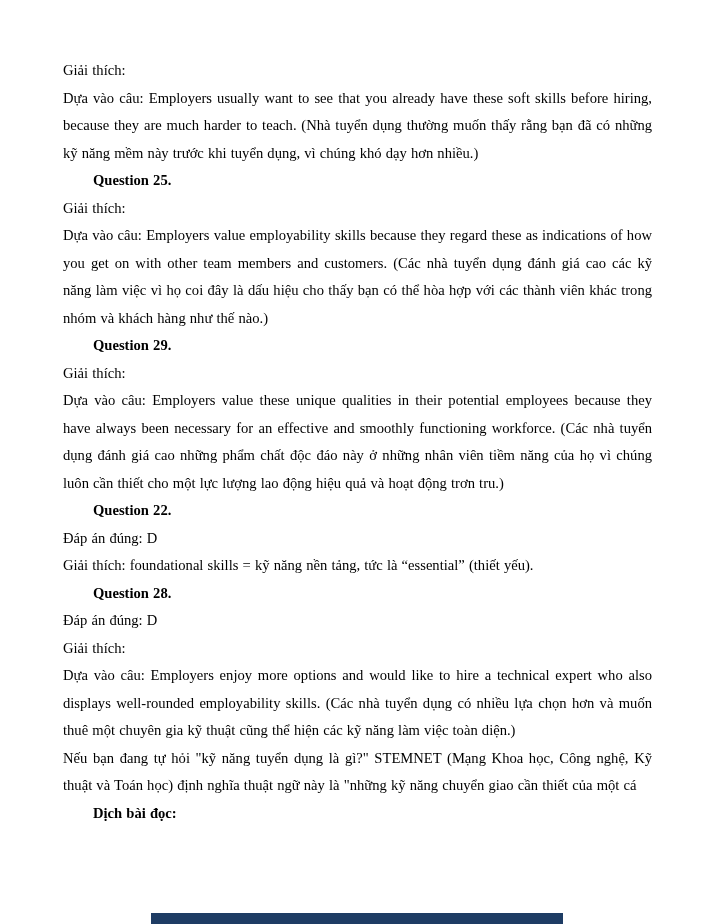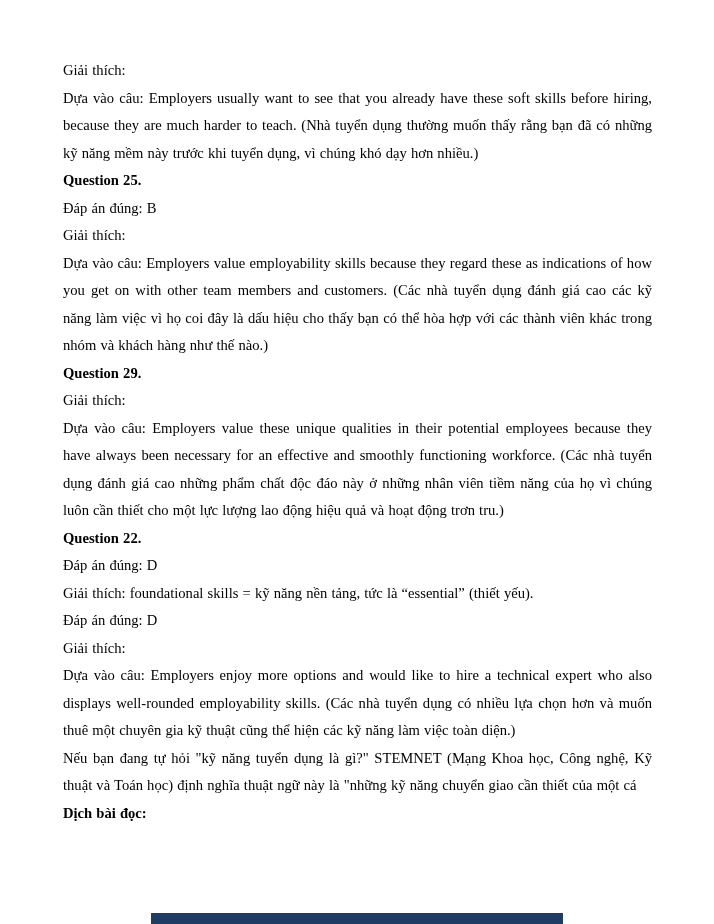--- a/index.html
+++ b/index.html
@@ -24,46 +24,47 @@
   .para {
     margin: 0;
     font-size: 14.6px;
     line-height: 27.5px;
     text-align: justify;
     word-spacing: 0.5px;
   }
   .para.bold {
     font-weight: bold;
     text-align: left;
+    margin-left: 30px;
   }
   .footer-bar {
     position: absolute;
     left: 151px;
     top: 913px;
     width: 412px;
     height: 11px;
     background: #1e3c64;
   }
 </style>
 </head>
 <body style="background: rgb(255, 255, 255); color: rgb(0, 0, 0);">
 
 <div class="page">
     <p class="para">Giải thích:</p>
     <p class="para">Dựa vào câu: Employers usually want to see that you already have these soft skills before hiring, because they are much harder to teach. (Nhà tuyển dụng thường muốn thấy rằng bạn đã có những kỹ năng mềm này trước khi tuyển dụng, vì chúng khó dạy hơn nhiều.)</p>
     <p class="para bold">Question 25.</p>
-    <p class="para">Đáp án đúng: B</p>
     <p class="para">Giải thích:</p>
     <p class="para">Dựa vào câu: Employers value employability skills because they regard these as indications of how you get on with other team members and customers. (Các nhà tuyển dụng đánh giá cao các kỹ năng làm việc vì họ coi đây là dấu hiệu cho thấy bạn có thể hòa hợp với các thành viên khác trong nhóm và khách hàng như thế nào.)</p>
     <p class="para bold">Question 29.</p>
     <p class="para">Giải thích:</p>
     <p class="para">Dựa vào câu: Employers value these unique qualities in their potential employees because they have always been necessary for an effective and smoothly functioning workforce. (Các nhà tuyển dụng đánh giá cao những phẩm chất độc đáo này ở những nhân viên tiềm năng của họ vì chúng luôn cần thiết cho một lực lượng lao động hiệu quả và hoạt động trơn tru.)</p>
     <p class="para bold">Question 22.</p>
     <p class="para">Đáp án đúng: D</p>
     <p class="para">Giải thích: foundational skills = kỹ năng nền tảng, tức là “essential” (thiết yếu).</p>
+    <p class="para bold">Question 28.</p>
     <p class="para">Đáp án đúng: D</p>
     <p class="para">Giải thích:</p>
     <p class="para">Dựa vào câu: Employers enjoy more options and would like to hire a technical expert who also displays well-rounded employability skills. (Các nhà tuyển dụng có nhiều lựa chọn hơn và muốn thuê một chuyên gia kỹ thuật cũng thể hiện các kỹ năng làm việc toàn diện.)</p>
     <p class="para">Nếu bạn đang tự hỏi "kỹ năng tuyển dụng là gì?" STEMNET (Mạng Khoa học, Công nghệ, Kỹ thuật và Toán học) định nghĩa thuật ngữ này là "những kỹ năng chuyển giao cần thiết của một cá</p>
     <p class="para bold">Dịch bài đọc:</p>
   </div>
 
 <div class="footer-bar" style="background: rgb(30, 60, 100);"></div>
 
 </body></html>

